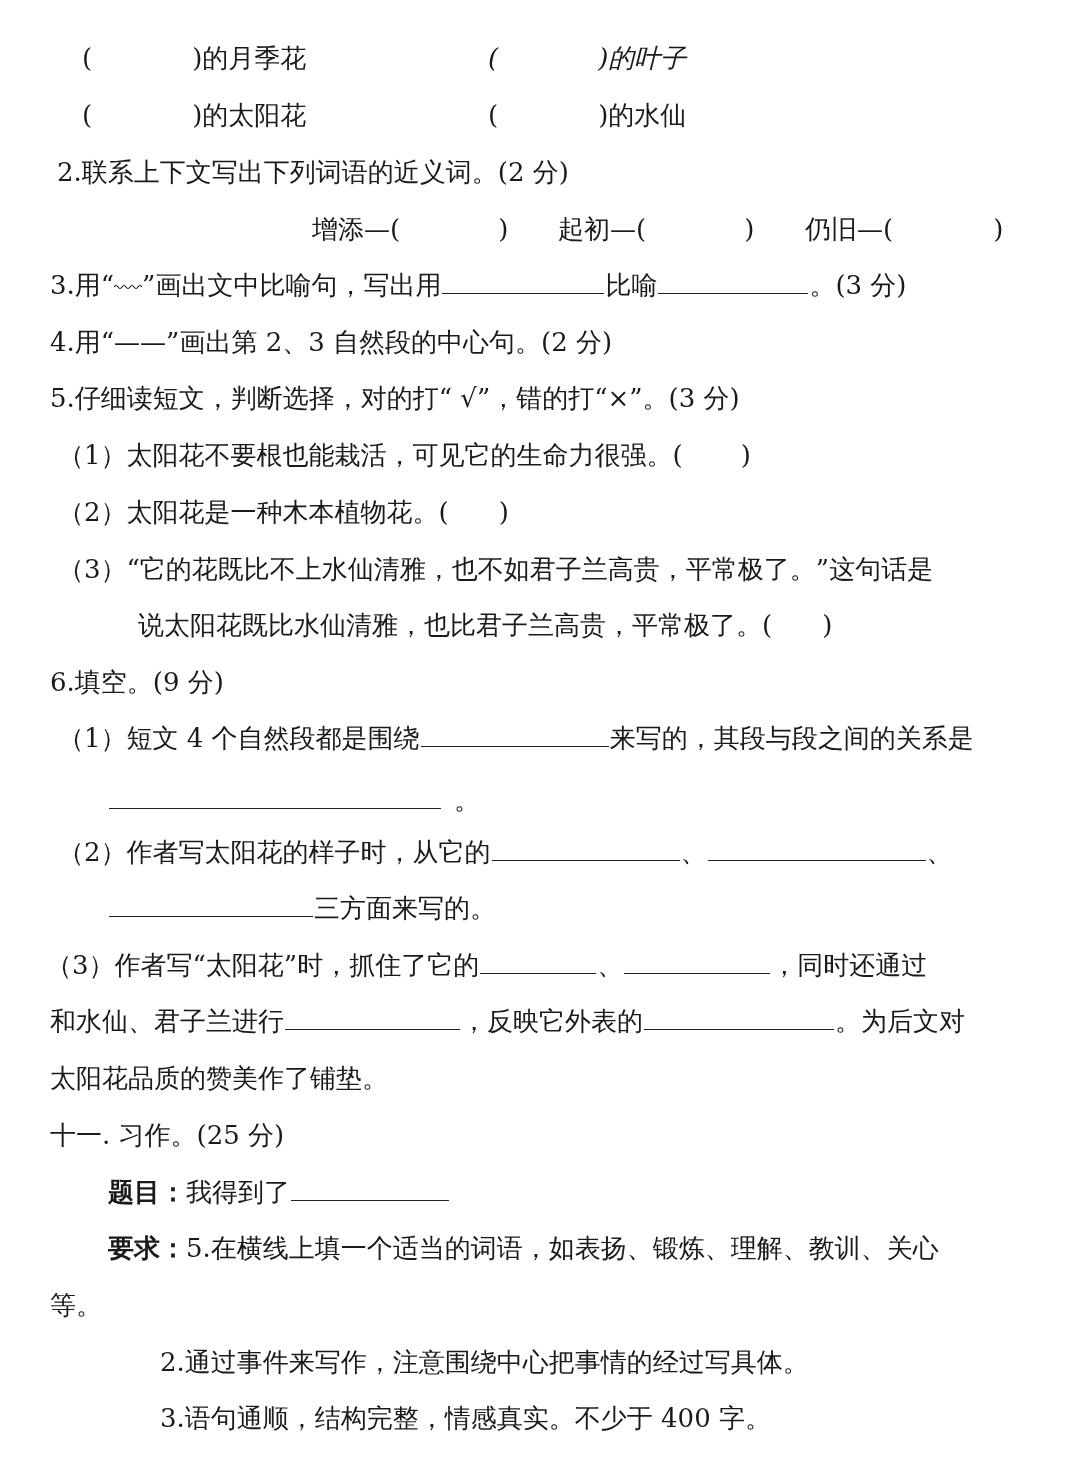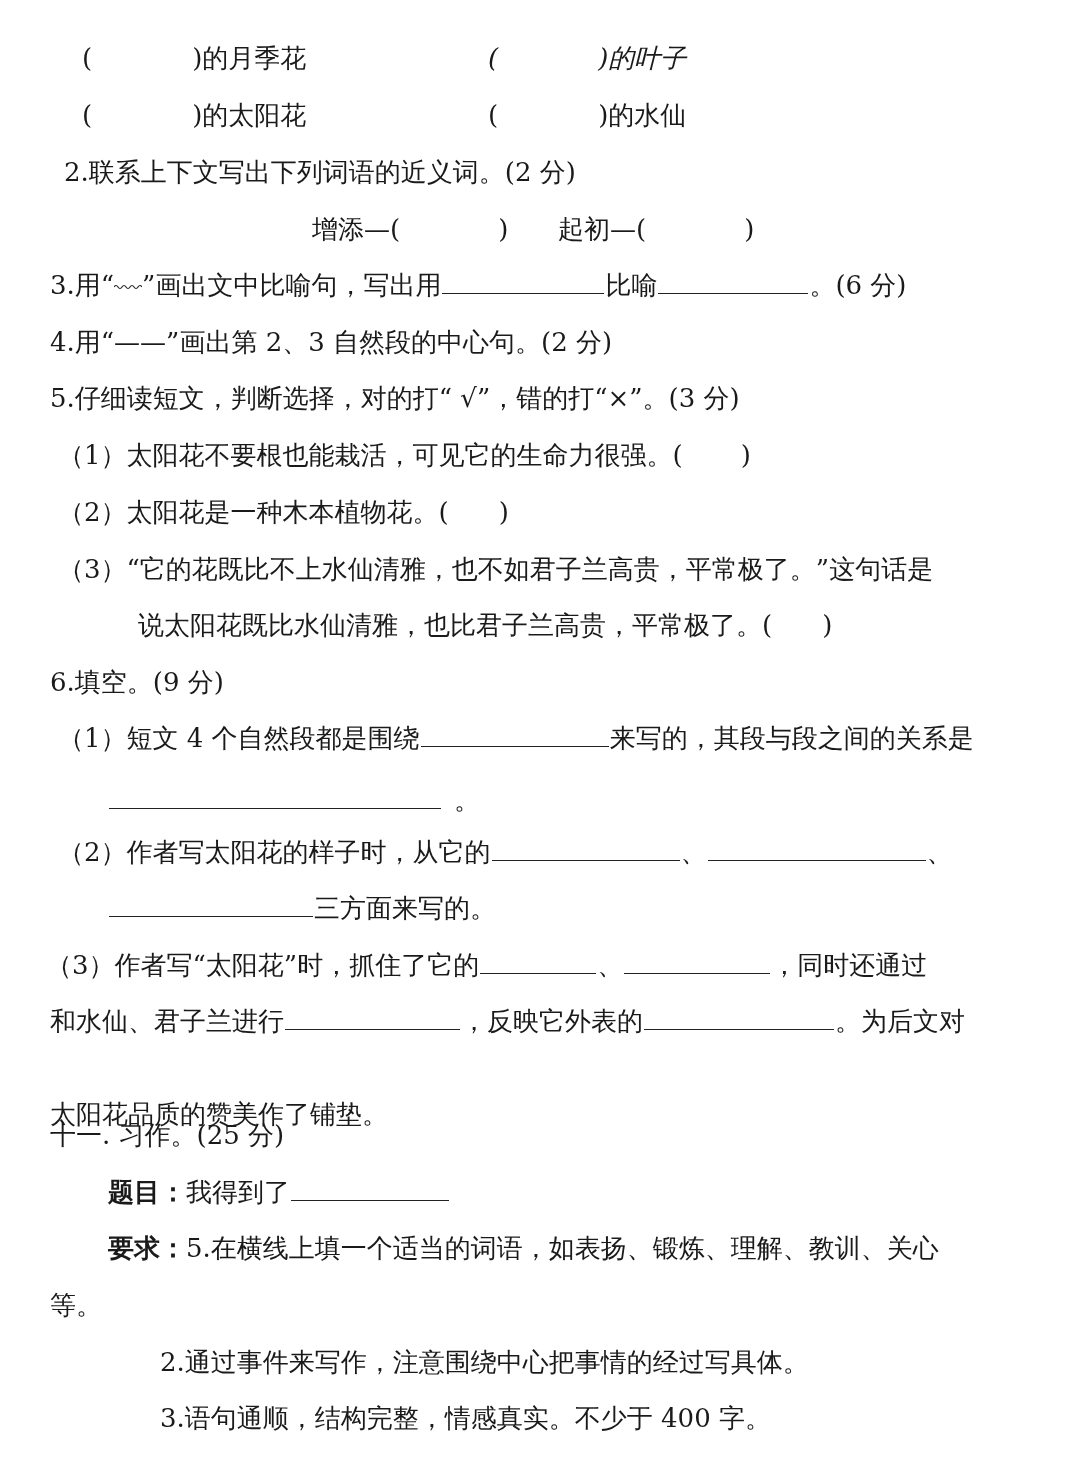--- a/index.html
+++ b/index.html
@@ -31,30 +31,31 @@
 <div class="line" style="top:38px; left:488px;font-style:italic;">
   <span>(</span><span class="gap" style="width:100px"></span><span>)</span><span>的叶子</span>
 </div>
 <div class="line" style="top:95px; left:82px;text-align:right;">
   <span>(</span><span class="gap" style="width:100px"></span><span>)</span><span>的太阳花</span>
 </div>
 <div class="line" style="top:95px; left:488px;">
   <span>(</span><span class="gap" style="width:100px"></span><span>)</span><span>的水仙</span>
 </div>
 
-<div class="line" style="top:152px; left:64px;text-align:right;">2.联系上下文写出下列词语的近义词。(2 分)</div>
+<div class="line" style="top:152px; left:57px;text-align:right;">2.联系上下文写出下列词语的近义词。(2 分)</div>
 <div class="line" style="top:209px; left:80px; width:960px;">
   <span style="position:absolute; left:232px;"><span>增添—(</span><span class="gap" style="width:98px"></span><span>)</span></span>
   <span style="position:absolute; left:478px;"><span>起初—(</span><span class="gap" style="width:98px"></span><span>)</span></span>
+  <span style="position:absolute; left:725px;"><span>仍旧—(</span><span class="gap" style="width:100px"></span><span>)</span></span>
 </div>
 
 <div class="line" style="top:265px; left:50px;">
   <span>3.用“</span><svg class="wave" viewBox="0 0 28 10">
       <path d="M0 5 Q2 2 4 5 T8 5 T12 5 T16 5 T20 5 T24 5 T28 5" fill="none" stroke="#222" stroke-width="1.2"></path>
-    </svg><span>”画出文中比喻句，写出用</span><span class="blank" style="width:162px"></span><span>比喻</span><span class="blank" style="width:150px"></span><span>。(6 分)</span>
+    </svg><span>”画出文中比喻句，写出用</span><span class="blank" style="width:162px"></span><span>比喻</span><span class="blank" style="width:150px"></span><span>。(3 分)</span>
 </div>
 
 <div class="line" style="top:322px; left:50px;">4.用“——”画出第 2、3 自然段的中心句。(2 分)</div>
 
 <div class="line" style="top:378px; left:50px;">5.仔细读短文，判断选择，对的打“ √”，错的打“×”。(3 分)</div>
 <div class="line" style="top:435px; left:58px;">
   <span>（1）太阳花不要根也能栽活，可见它的生命力很强。(</span><span class="gap" style="width:58px"></span><span>)</span>
 </div>
 <div class="line" style="top:492px; left:58px;">
   <span>（2）太阳花是一种木本植物花。(</span><span class="gap" style="width:50px"></span><span>)</span>
@@ -76,21 +77,21 @@
 </div>
 <div class="line" style="top:888px; left:108px;">
   <span class="blank" style="width:204px"></span><span>三方面来写的。</span>
 </div>
 <div class="line" style="top:945px; left:46px;">
   <span>（3）作者写“太阳花”时，抓住了它的</span><span class="blank" style="width:116px"></span><span>、</span><span class="blank" style="width:146px"></span><span>，同时还通过</span>
 </div>
 <div class="line" style="top:1001px; left:50px;">
   <span>和水仙、君子兰进行</span><span class="blank" style="width:175px"></span><span>，反映它外表的</span><span class="blank" style="width:190px"></span><span>。为后文对</span>
 </div>
-<div class="line" style="top:1058px; left:50px;margin-top:36px;">太阳花品质的赞美作了铺垫。</div>
+<div class="line" style="top:1058px; left:50px;">太阳花品质的赞美作了铺垫。</div>
 
 <div class="line" style="top:1115px; left:50px;">十一. 习作。(25 分)</div>
 <div class="line" style="top:1172px; left:108px;">
   <span class="bold">题目：</span><span>我得到了</span><span class="blank" style="width:158px"></span>
 </div>
 <div class="line" style="top:1228px; left:108px;">
   <span class="bold">要求：</span><span>5.在横线上填一个适当的词语，如表扬、锻炼、理解、教训、关心</span>
 </div>
 <div class="line" style="top:1285px; left:50px;">等。</div>
 <div class="line" style="top:1342px; left:160px;">2.通过事件来写作，注意围绕中心把事情的经过写具体。</div>

